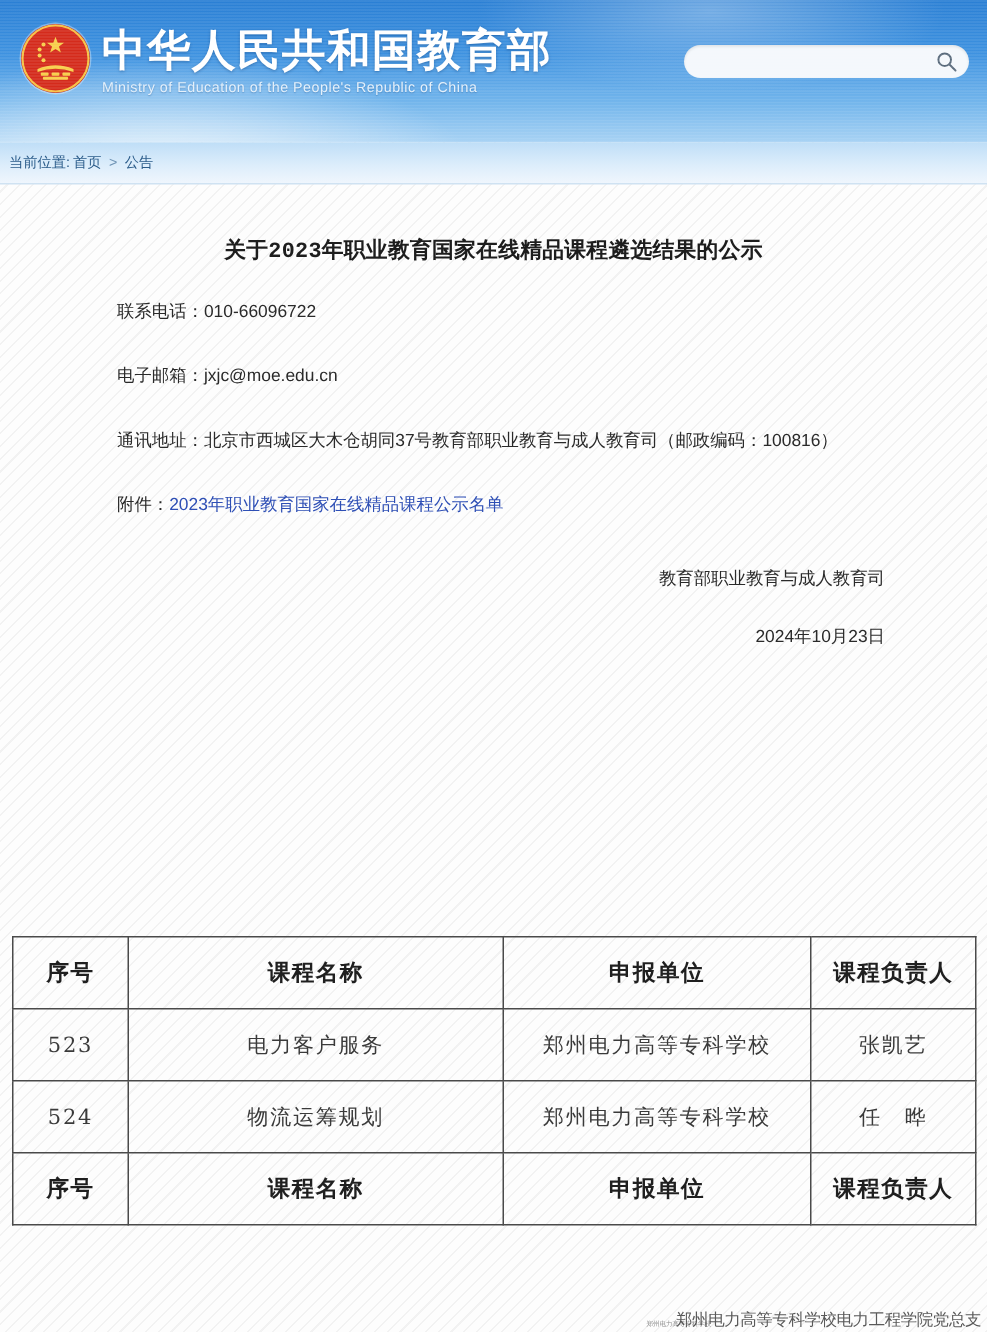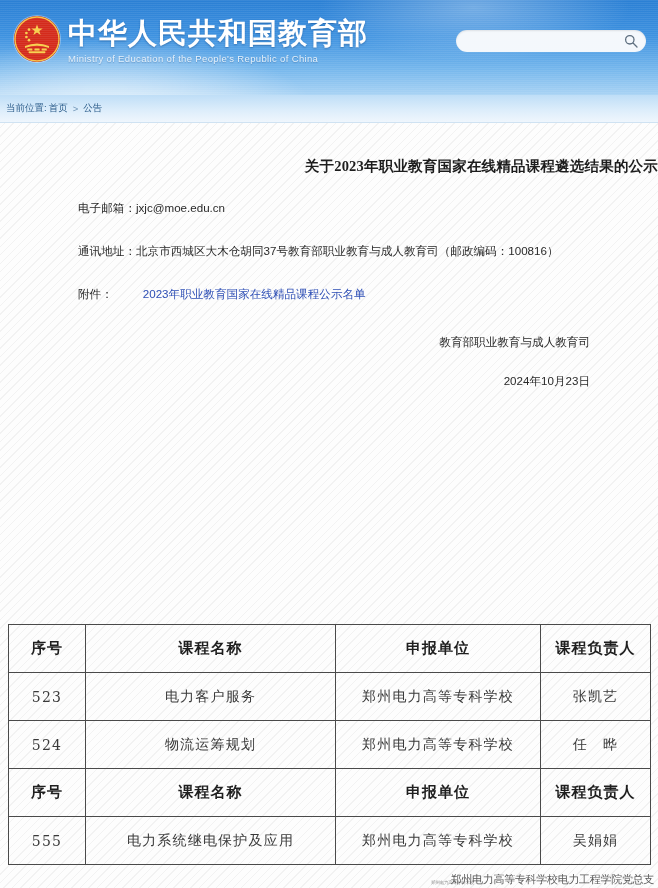--- a/index.html
+++ b/index.html
@@ -129,22 +129,22 @@
   .breadcrumb .bc-link { color:#2b5c8a; text-decoration:none; }
   .breadcrumb .bc-sep { margin: 0 5px; color:#6f94b5; }
 
   
   .article {
     position: absolute;
     left: 0; top: 123px;
     width: 658px;
   }
   .doc-title {
-    text-align: right;
-    font-family: Liberation Serif, serif;
+    text-align: center;
+    font-family: Liberation Mono, monospace;
     font-size: 14.5px;
     font-weight: bold;
     color: #1d1d1d;
     margin: 34px 0 0 0;
     letter-spacing: 0.2px;
   }
   .body-block {
     margin: 0 68px 0 78px;
     color: #2a2a2a;
     font-size: 11.6px;
@@ -157,21 +157,20 @@
   }
   .kv {
     margin: 21px 0 0 0;
   }
   .attach {
     margin: 21px 0 0 0;
   }
   .attach-link {
     color: #2e4fb5;
     text-decoration: none;
-    margin-left: 30px;
   }
   .signature {
     margin: 30px 68px 0 0;
     text-align: right;
     font-size: 11.6px;
     color: #2a2a2a;
   }
   .sign-date {
     margin: 24px 68px 12px 0;
     text-align: right;
@@ -285,20 +284,23 @@
   <span class="bc-sep">&gt;</span>
   <span class="bc-current">公告</span>
 </div>
 
 <div class="article">
 
   <h1 class="doc-title">关于2023年职业教育国家在线精品课程遴选结果的公示</h1>
 
   <div class="body-block">
 
+    <p class="kv">
+      <span>联系电话：</span><span>010-66096722</span>
+    </p>
 
     <p class="kv">
       <span>电子邮箱：</span><span>jxjc@moe.edu.cn</span>
     </p>
 
     <p class="kv">
       <span>通讯地址：</span><span>北京市西城区大木仓胡同37号教育部职业教育与成人教育司（邮政编码：100816）</span>
     </p>
 
     <p class="attach">
@@ -336,24 +338,18 @@
         <td>物流运筹规划</td>
         <td>郑州电力高等专科学校</td>
         <td>任　晔</td>
       </tr>
       <tr class="hdr">
         <td>序号</td>
         <td>课程名称</td>
         <td>申报单位</td>
         <td>课程负责人</td>
       </tr>
-      <tr class="row">
-        <td>555</td>
-        <td>电力系统继电保护及应用</td>
-        <td>郑州电力高等专科学校</td>
-        <td>吴娟娟</td>
-      </tr>
     </tbody>
   </table>
 </div>
 
 <div class="watermark-stamp">郑州电力高等专科学校</div>
 <div class="watermark">郑州电力高等专科学校电力工程学院党总支</div>
 
 </body></html>

